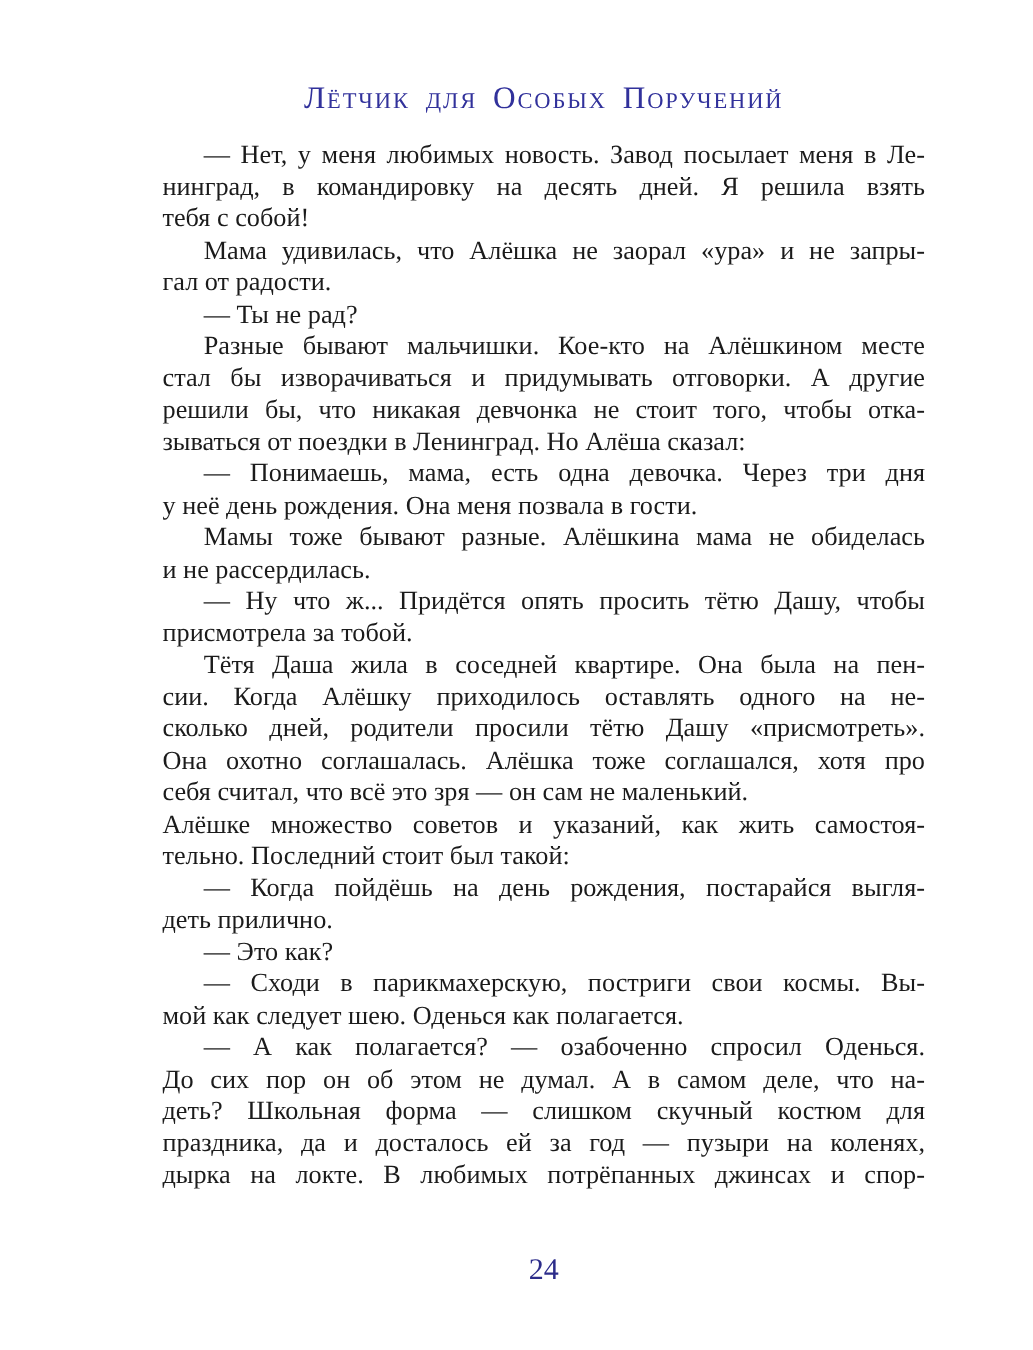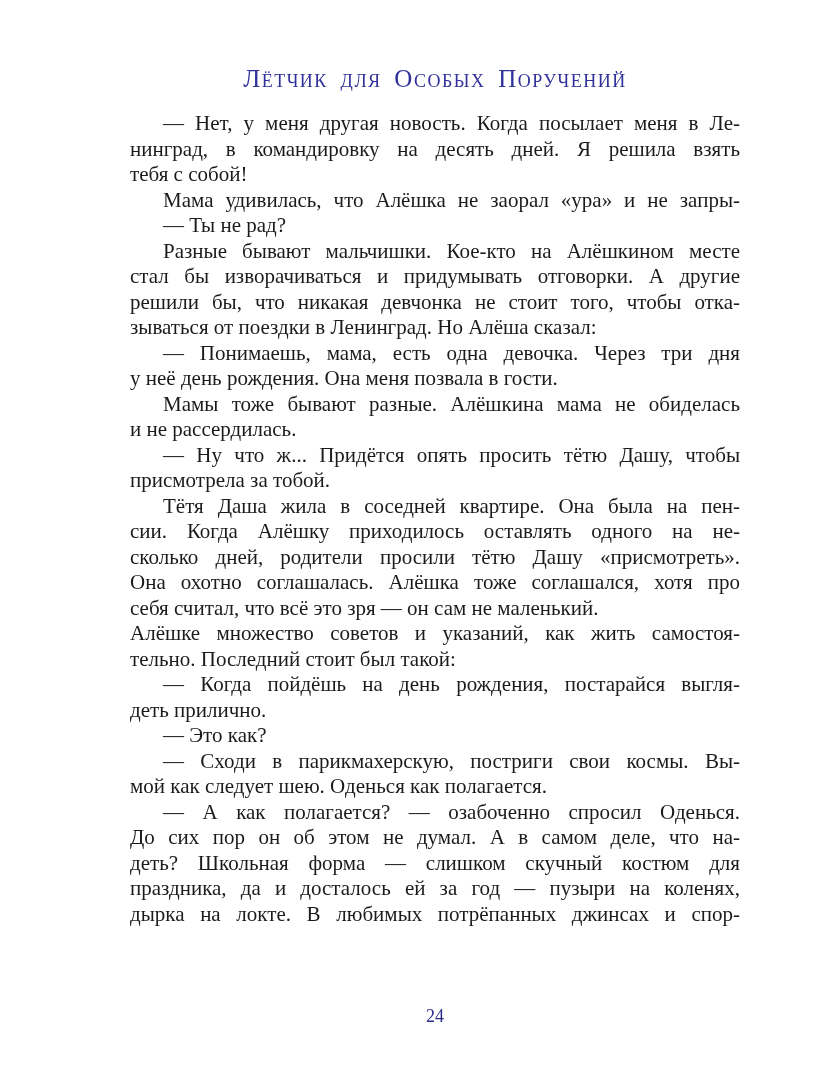--- a/index.html
+++ b/index.html
@@ -53,36 +53,37 @@
   }
   .line.indent {
     padding-left: 33px;
   }
   .page-number {
     position: absolute;
     left: 130px;
     width: 610px;
     top: 1003px;
     text-align: center;
-    font-size: 18px;
+    font-size: 24px;
     line-height: 26px;
     color: #2c2c8a;
   }
 </style>
 </head>
 <body>
 
 <div class="page">
   <div class="running-title">Лётчик для Особых Поручений</div>
 
   <div class="body-text">
-      <div class="line just indent">— Нет, у меня другая новость. Когда посылает меня в Ле-</div>
+      <div class="line just indent">— Нет, у меня любимых новость. Завод посылает меня в Ле-</div>
       <div class="line just">нинград, в командировку на десять дней. Я решила взять</div>
       <div class="line left">тебя с собой!</div>
       <div class="line just indent">Мама удивилась, что Алёшка не заорал «ура» и не запры-</div>
+      <div class="line left">гал от радости.</div>
       <div class="line left indent">— Ты не рад?</div>
       <div class="line just indent">Разные бывают мальчишки. Кое-кто на Алёшкином месте</div>
       <div class="line just">стал бы изворачиваться и придумывать отговорки. А другие</div>
       <div class="line just">решили бы, что никакая девчонка не стоит того, чтобы отка-</div>
       <div class="line left">зываться от поездки в Ленинград. Но Алёша сказал:</div>
       <div class="line just indent">— Понимаешь, мама, есть одна девочка. Через три дня</div>
       <div class="line left">у неё день рождения. Она меня позвала в гости.</div>
       <div class="line just indent">Мамы тоже бывают разные. Алёшкина мама не обиделась</div>
       <div class="line left">и не рассердилась.</div>
       <div class="line just indent">— Ну что ж... Придётся опять просить тётю Дашу, чтобы</div>

